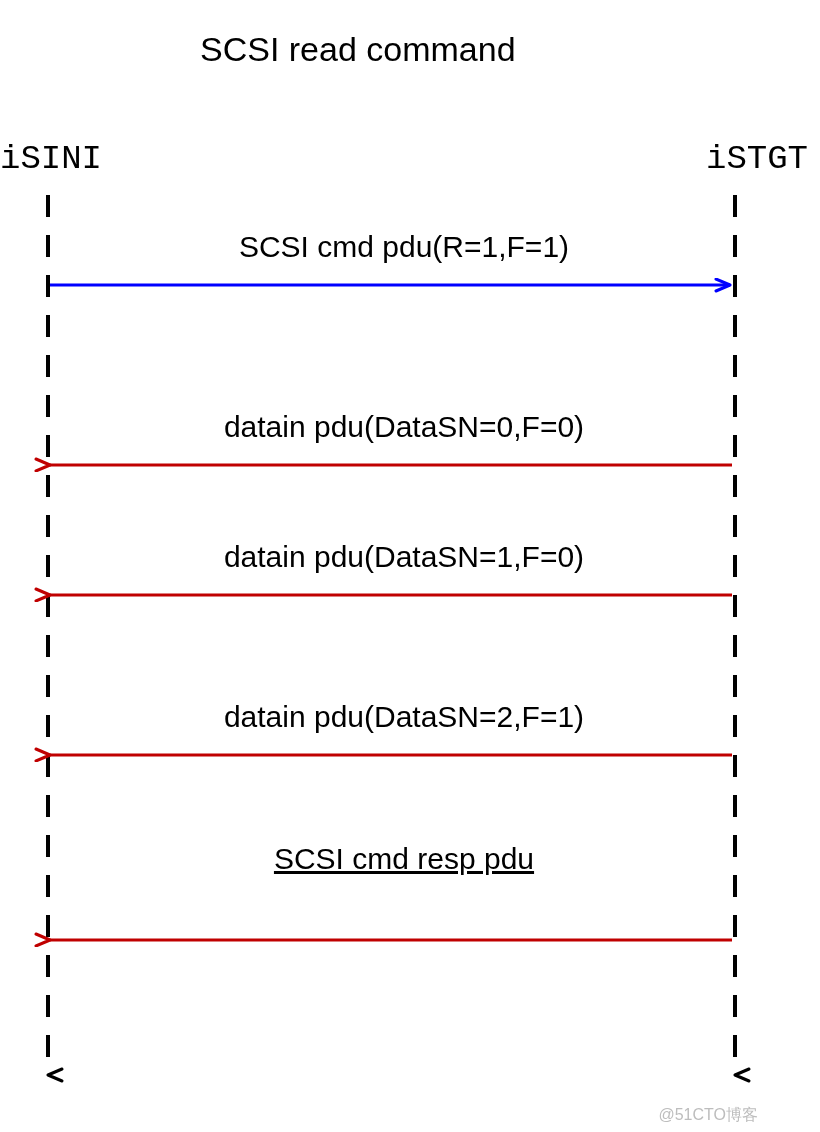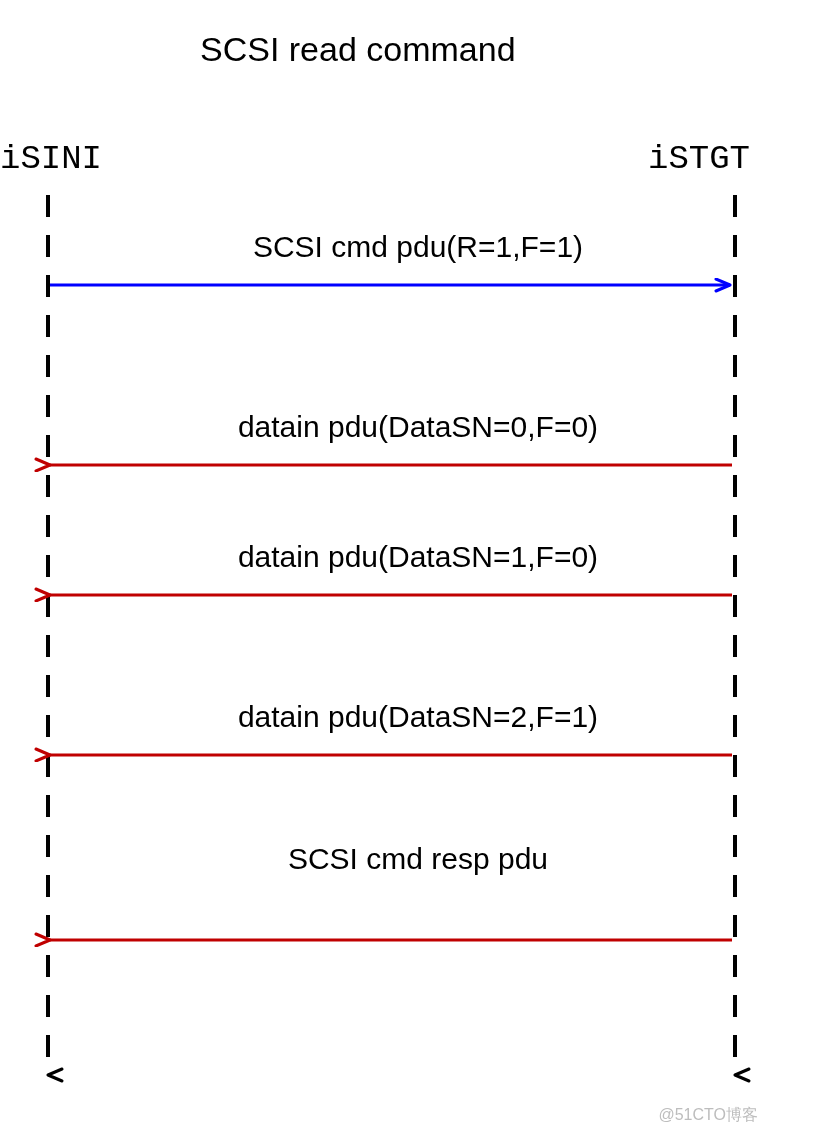--- a/index.html
+++ b/index.html
@@ -31,43 +31,44 @@
     font-size: 34px;
     color: #000;
     font-family: Liberation Mono, monospace;
   }
   .msg {
     position: absolute;
     font-size: 30px;
     color: #000;
     text-align: center;
     width: 560px;
-    left: 138px;
+    left: 124px;
   }
   .msg.two {
     line-height: 1.25;
+    text-decoration: underline;
   }
   .watermark {
     position: absolute;
     right: 10px;
     bottom: 6px;
     font-family: Arial, sans-serif;
     font-size: 16px;
     color: #bdbdbd;
   }
 </style>
 </head>
 <body>
 
 <div class="stage">
 
   <div class="title hand" style="left:200px; top:30px;">SCSI read command</div>
 
   <div class="endpoint hand" style="left:0px; top:140px;">iSINI</div>
-  <div class="endpoint hand" style="left:648px; top:140px;">iSTGT</div>
+  <div class="endpoint hand" style="left:706px; top:140px;">iSTGT</div>
 
   <div class="msg hand" style="top:230px;">SCSI cmd pdu(R=1,F=1)</div>
 
   <div class="msg hand" style="top:410px;">datain pdu(DataSN=0,F=0)</div>
 
   <div class="msg hand" style="top:540px;">datain pdu(DataSN=1,F=0)</div>
 
   <div class="msg hand" style="top:700px;">datain pdu(DataSN=2,F=1)</div>
 
   <div class="msg hand two" style="top:840px;">

